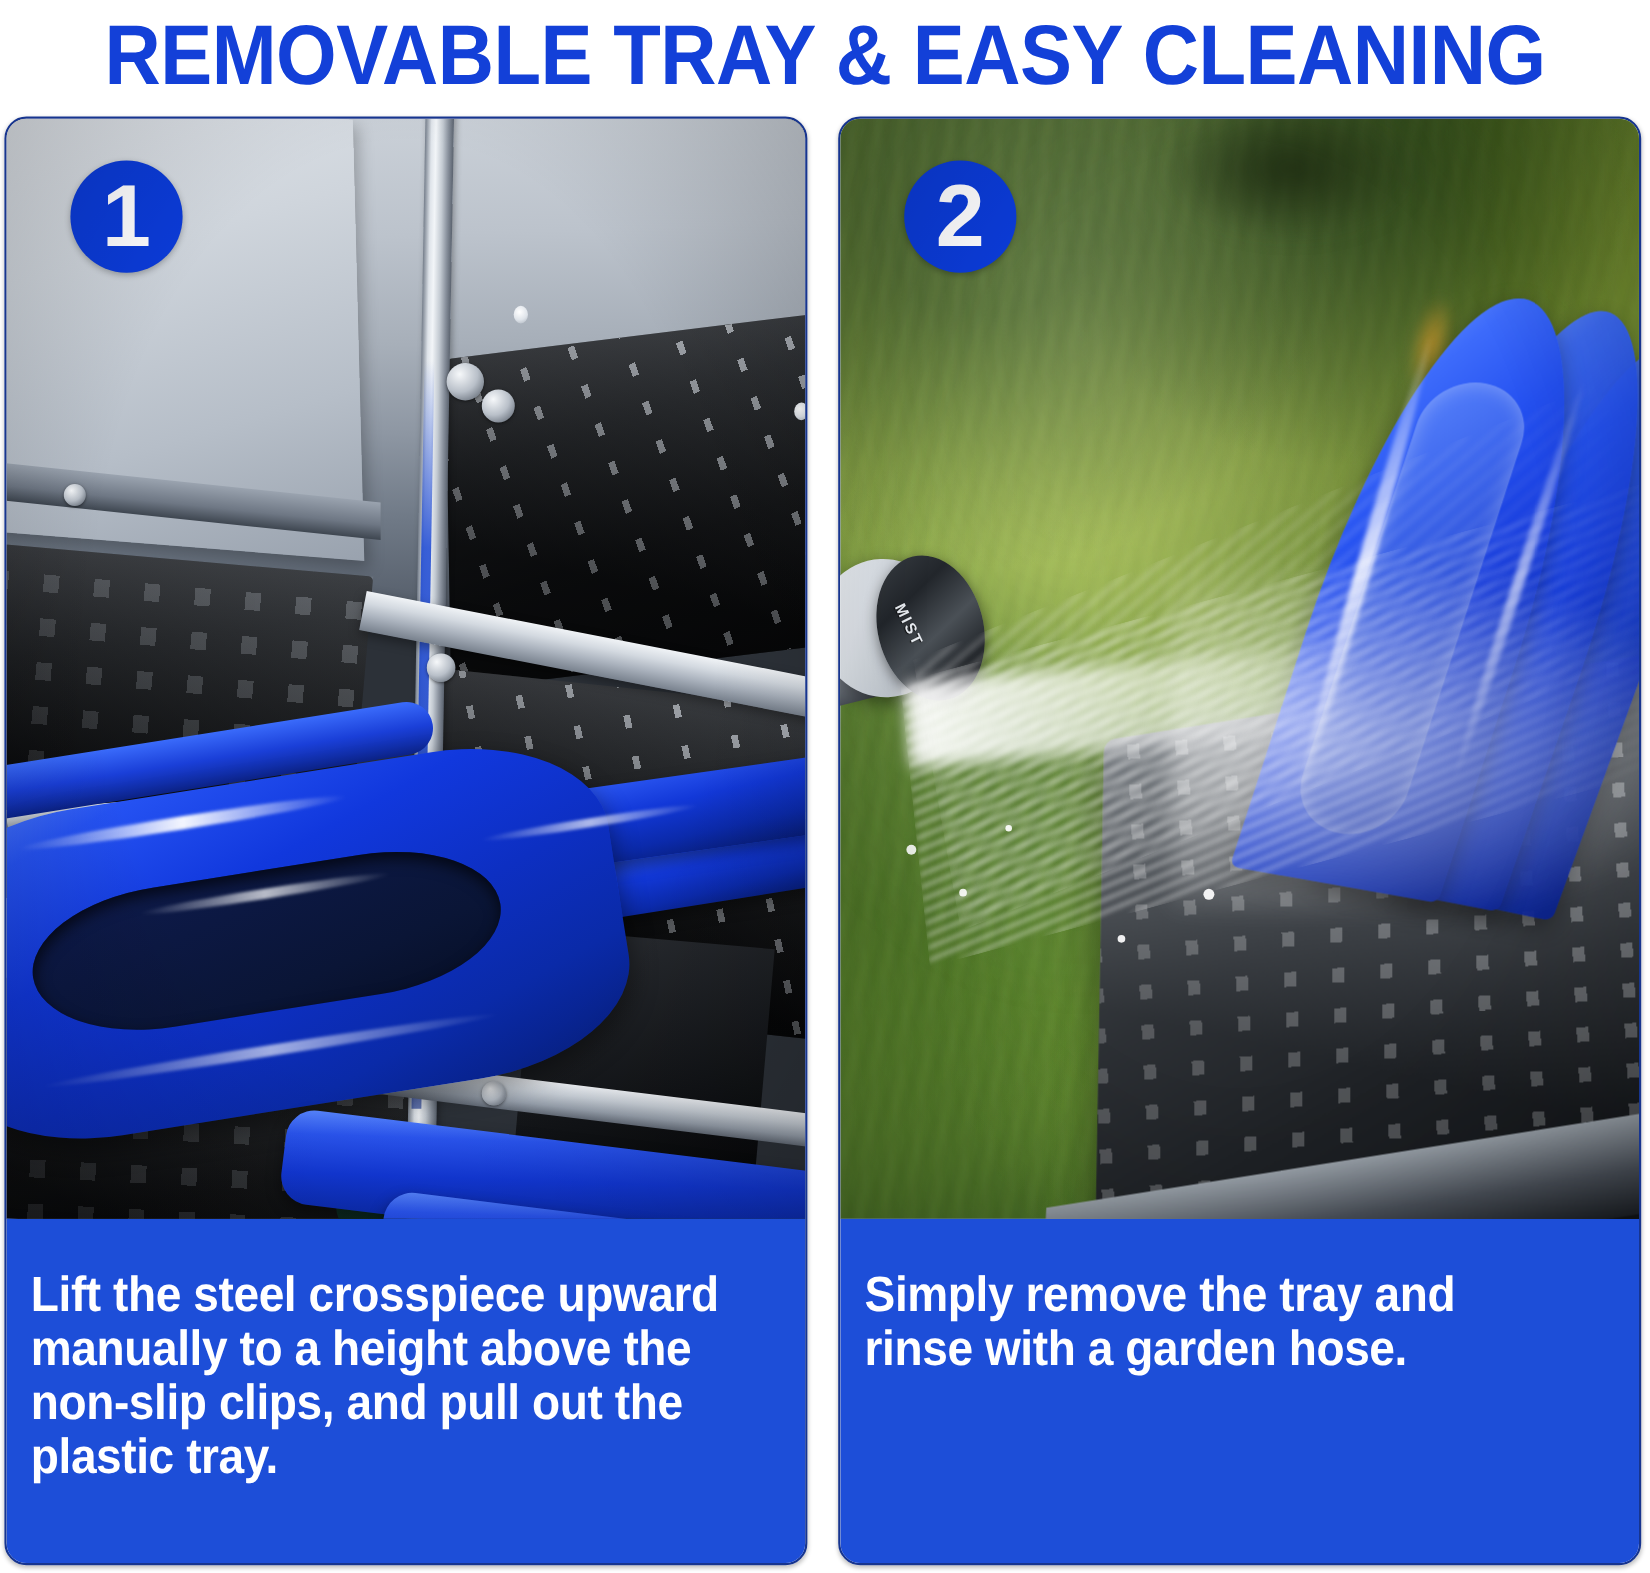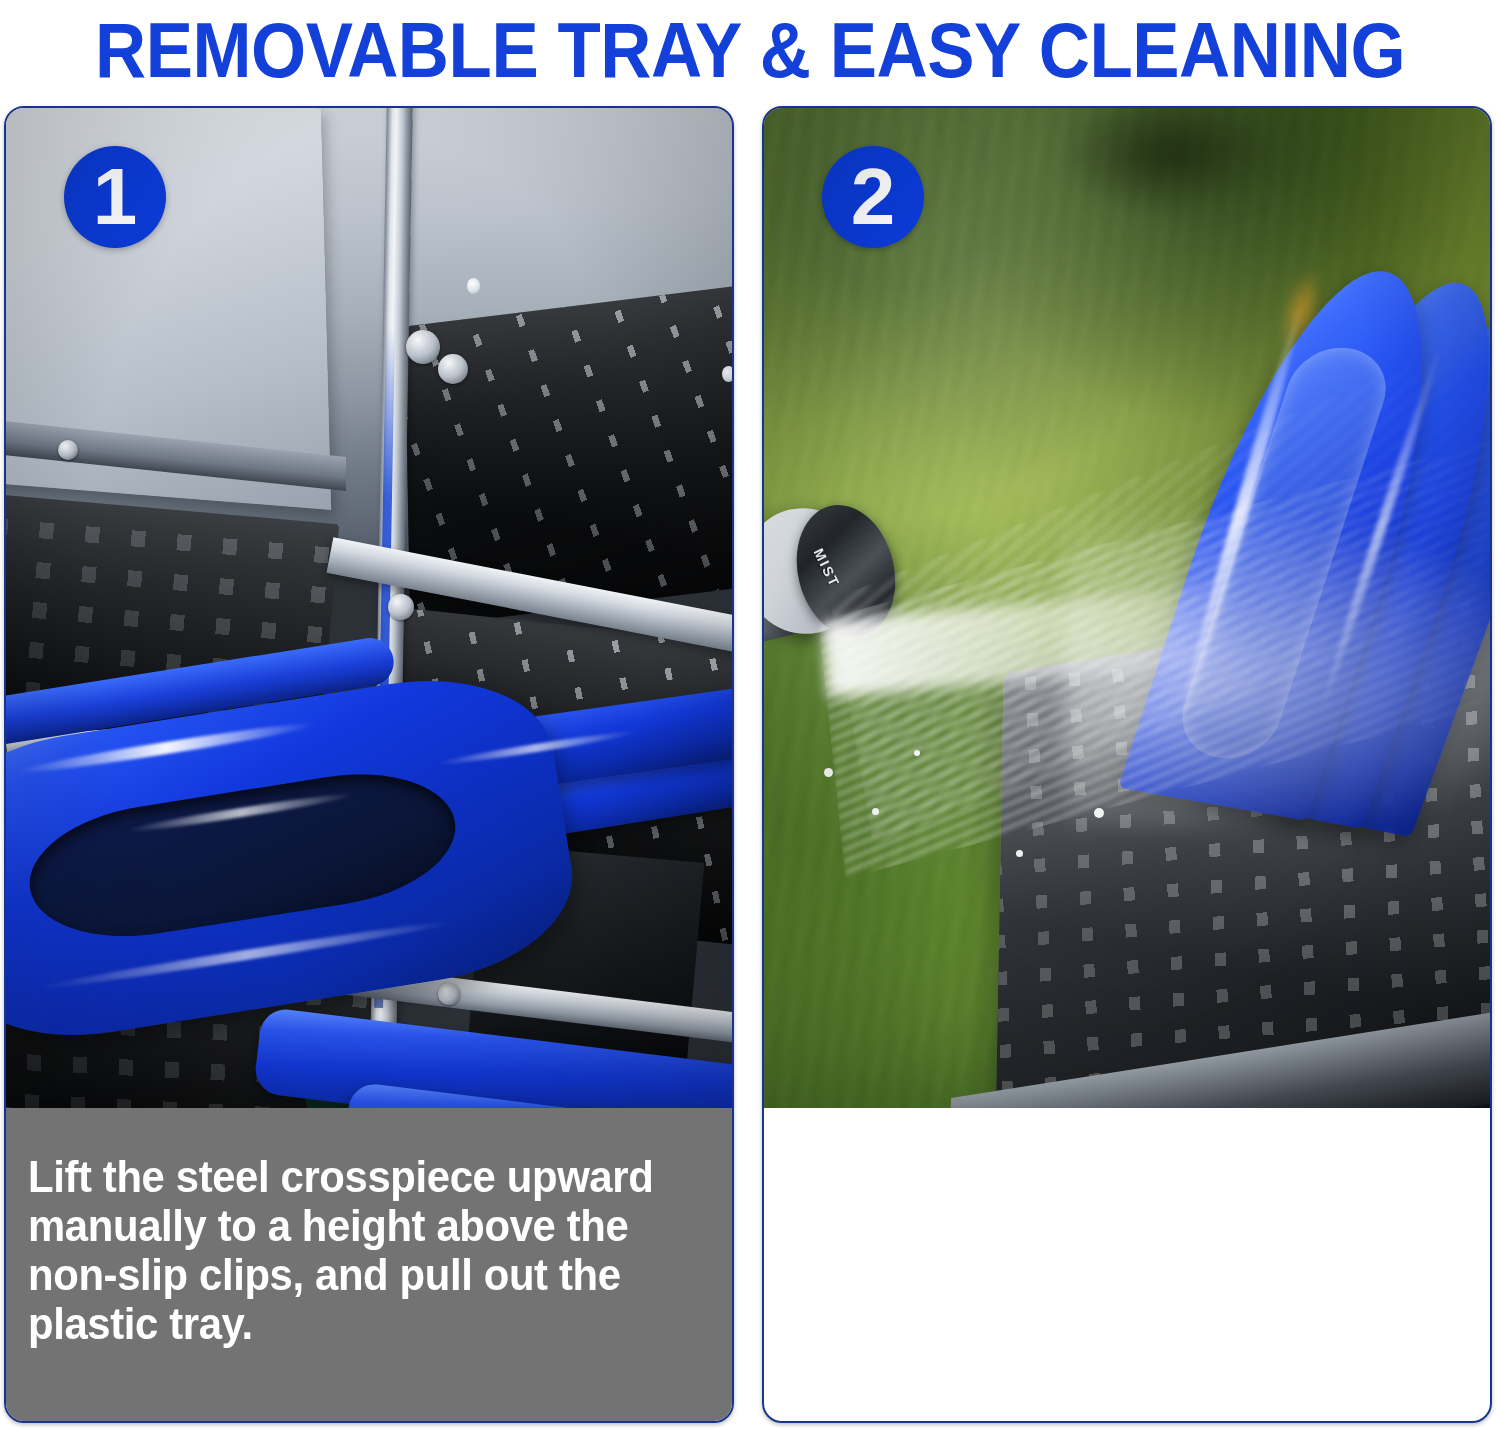--- a/index.html
+++ b/index.html
@@ -89,21 +89,21 @@
     user-select: none;
   }
 
   
   .caption {
     position: absolute;
     left: 0;
     bottom: 0;
     width: 100%;
     height: 313px;
-    background: #737373;
+    background: #1d4ed8;
     color: #ffffff;
     box-sizing: border-box;
     padding: 44px 24px 0 22px;
     font-family: "Liberation Sans", sans-serif;
     font-weight: bold;
     font-size: 45px;
     line-height: 49px;
     letter-spacing: -0.4px;
     transform-origin: left top;
   }
@@ -699,15 +699,18 @@
       <div class="droplet d2"></div>
       <div class="droplet d3"></div>
       <div class="droplet d4"></div>
       <div class="droplet d5"></div>
 
       <div class="photo-vig"></div>
 
       <div class="badge">2</div>
     </div>
 
+    <div class="caption">
+      <span>Simply remove the tray and rinse with a garden hose.</span>
+    </div>
   </div>
 
 </div>
 
 </body></html>

